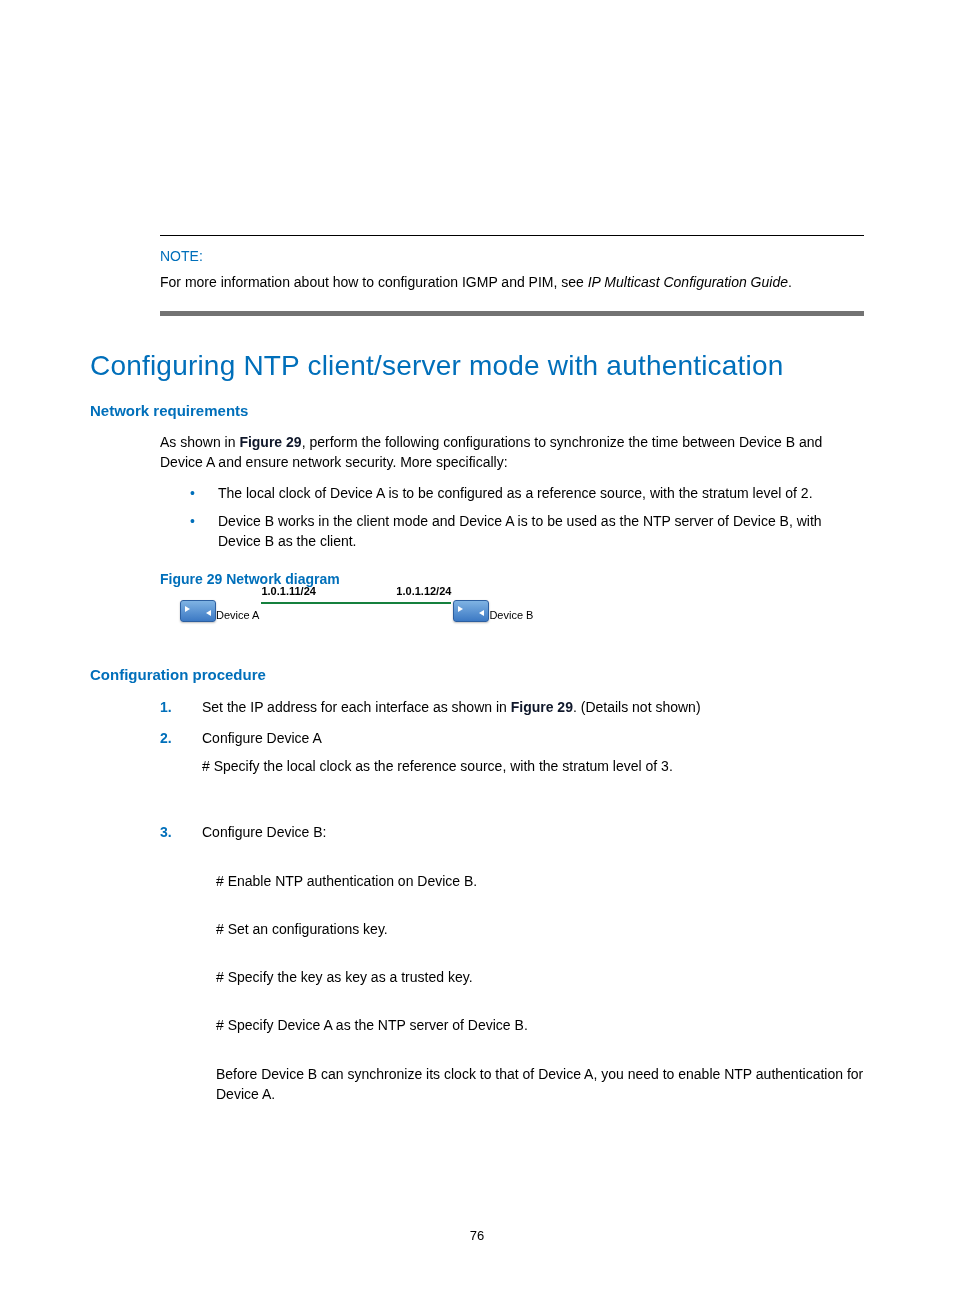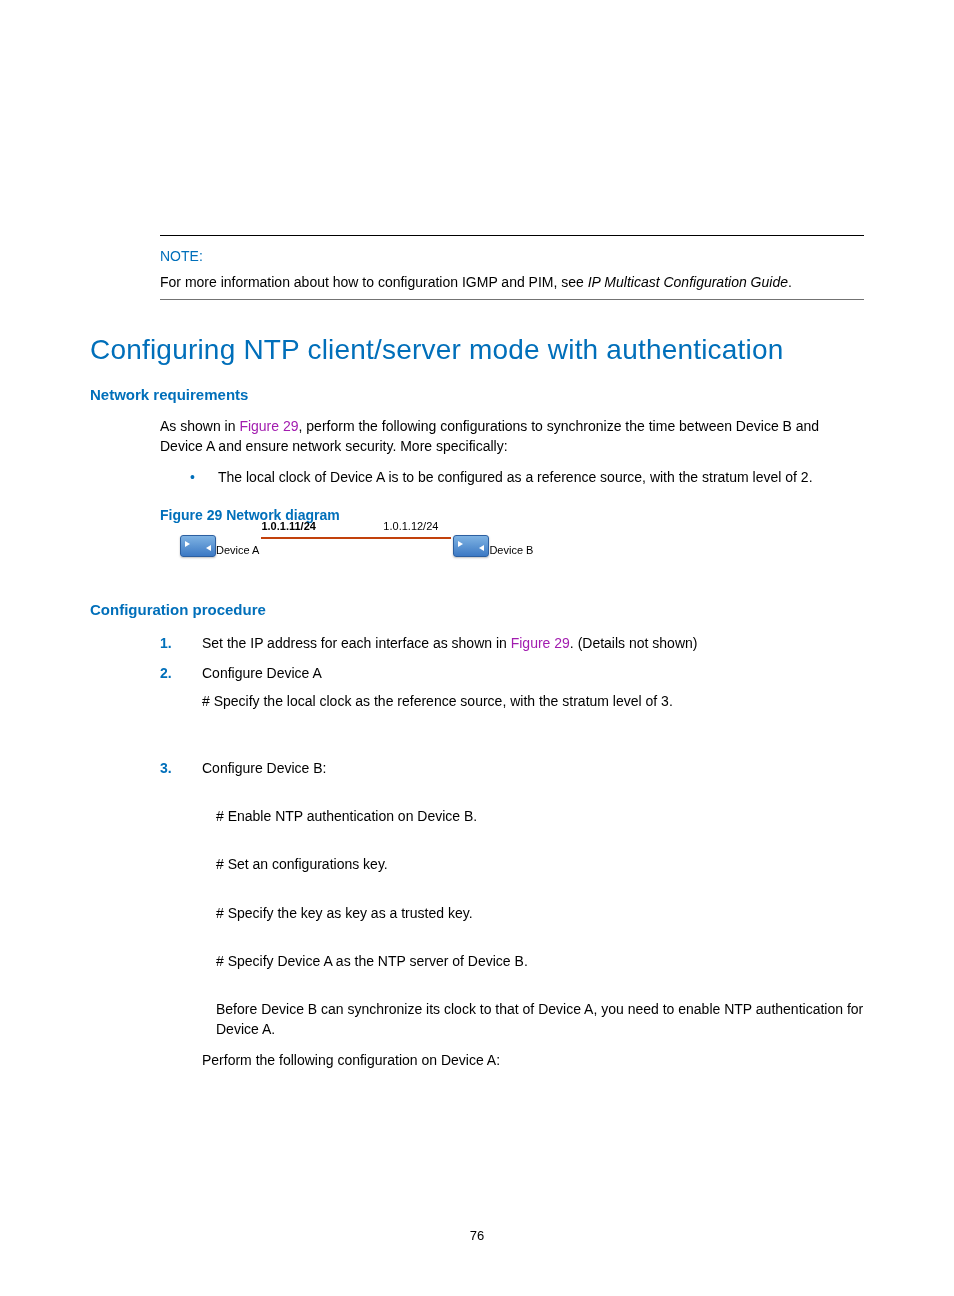--- a/index.html
+++ b/index.html
@@ -13,22 +13,22 @@
   }
   .page {
     width: 954px;
     min-height: 1296px;
     box-sizing: border-box;
     padding: 235px 90px 40px 90px;
     position: relative;
   }
   .note-box {
     border-top: 1px solid #000;
-    border-bottom: 1px solid #737373;
-    padding: 10px 0 6px 0;
+    border-bottom: 5px solid #737373;
+    padding: 10px 0 18px 0;
     margin-left: 70px;
   }
   .note-label {
     color: #006fba;
     font-weight: normal;
     margin-bottom: 6px;
     font-size: 14px;
   }
   .note-text {
     font-size: 14px;
@@ -47,21 +47,22 @@
     color: #006fba;
     font-weight: bold;
     font-size: 15px;
     margin: 0 0 10px 0;
   }
   .body-text {
     margin-left: 70px;
     font-size: 14px;
   }
   .link {
-    color: #a21caf;
+    color: #0f172a;
+    font-weight: bold;
   }
   ul.bullets {
     list-style: none;
     margin: 10px 0 0 100px;
     padding: 0;
   }
   ul.bullets li {
     position: relative;
     padding-left: 28px;
     margin-bottom: 8px;
@@ -121,36 +122,36 @@
     border-top: 3px solid transparent;
     border-bottom: 3px solid transparent;
   }
   .device-label {
     font-size: 11px;
     margin-top: 10px;
   }
   .link-line {
     height: 2px;
     width: 190px;
-    background: #c2410c;
+    background: #15803d;
     position: relative;
     margin: 0 2px;
     top: -8px;
   }
   .ip-left {
     position: absolute;
     left: 0; top: -18px;
     font-size: 11px;
     font-weight: bold;
   }
   .ip-right {
     position: absolute;
-    right: 13px; top: -18px;
-    font-size: 11px;
-    font-weight: normal;
+    right: 0; top: -18px;
+    font-size: 11px;
+    font-weight: bold;
   }
   ol.steps {
     list-style: none;
     margin: 12px 0 0 70px;
     padding: 0;
   }
   ol.steps > li {
     position: relative;
     padding-left: 42px;
     margin-bottom: 10px;
@@ -197,20 +198,21 @@
   <h1 class="section-title">Configuring NTP client/server mode with authentication</h1>
 
   <h2 class="subheading">Network requirements</h2>
 
   <div class="body-text">
     <span>As shown in </span><span class="link">Figure 29</span><span>, perform the following configurations to synchronize the time between Device B and Device A and ensure network security. More specifically:</span>
   </div>
 
   <ul class="bullets">
     <li>The local clock of Device A is to be configured as a reference source, with the stratum level of 2.</li>
+    <li>Device B works in the client mode and Device A is to be used as the NTP server of Device B, with Device B as the client.</li>
   </ul>
 
   <div class="figure-caption">Figure 29 Network diagram</div>
 
   <div class="diagram">
     <div class="device">
       <div class="device-icon"></div>
       <div class="device-label">Device A</div>
     </div>
     <div class="link-line">
@@ -236,18 +238,17 @@
       <div class="step-sub"># Specify the local clock as the reference source, with the stratum level of 3.</div>
     </li>
     <li style="margin-top:46px;">
       <span class="num">3.</span>
       <span>Configure Device B:</span>
       <div class="step-block"># Enable NTP authentication on Device B.</div>
       <div class="step-block"># Set an configurations key.</div>
       <div class="step-block"># Specify the key as key as a trusted key.</div>
       <div class="step-block"># Specify Device A as the NTP server of Device B.</div>
       <div class="step-block">Before Device B can synchronize its clock to that of Device A, you need to enable NTP authentication for Device A.</div>
-      <div class="step-sub" style="margin-top:10px;">Perform the following configuration on Device A:</div>
     </li>
   </ol>
 
   <div class="page-number">76</div>
 </div>
 
 </body></html>

